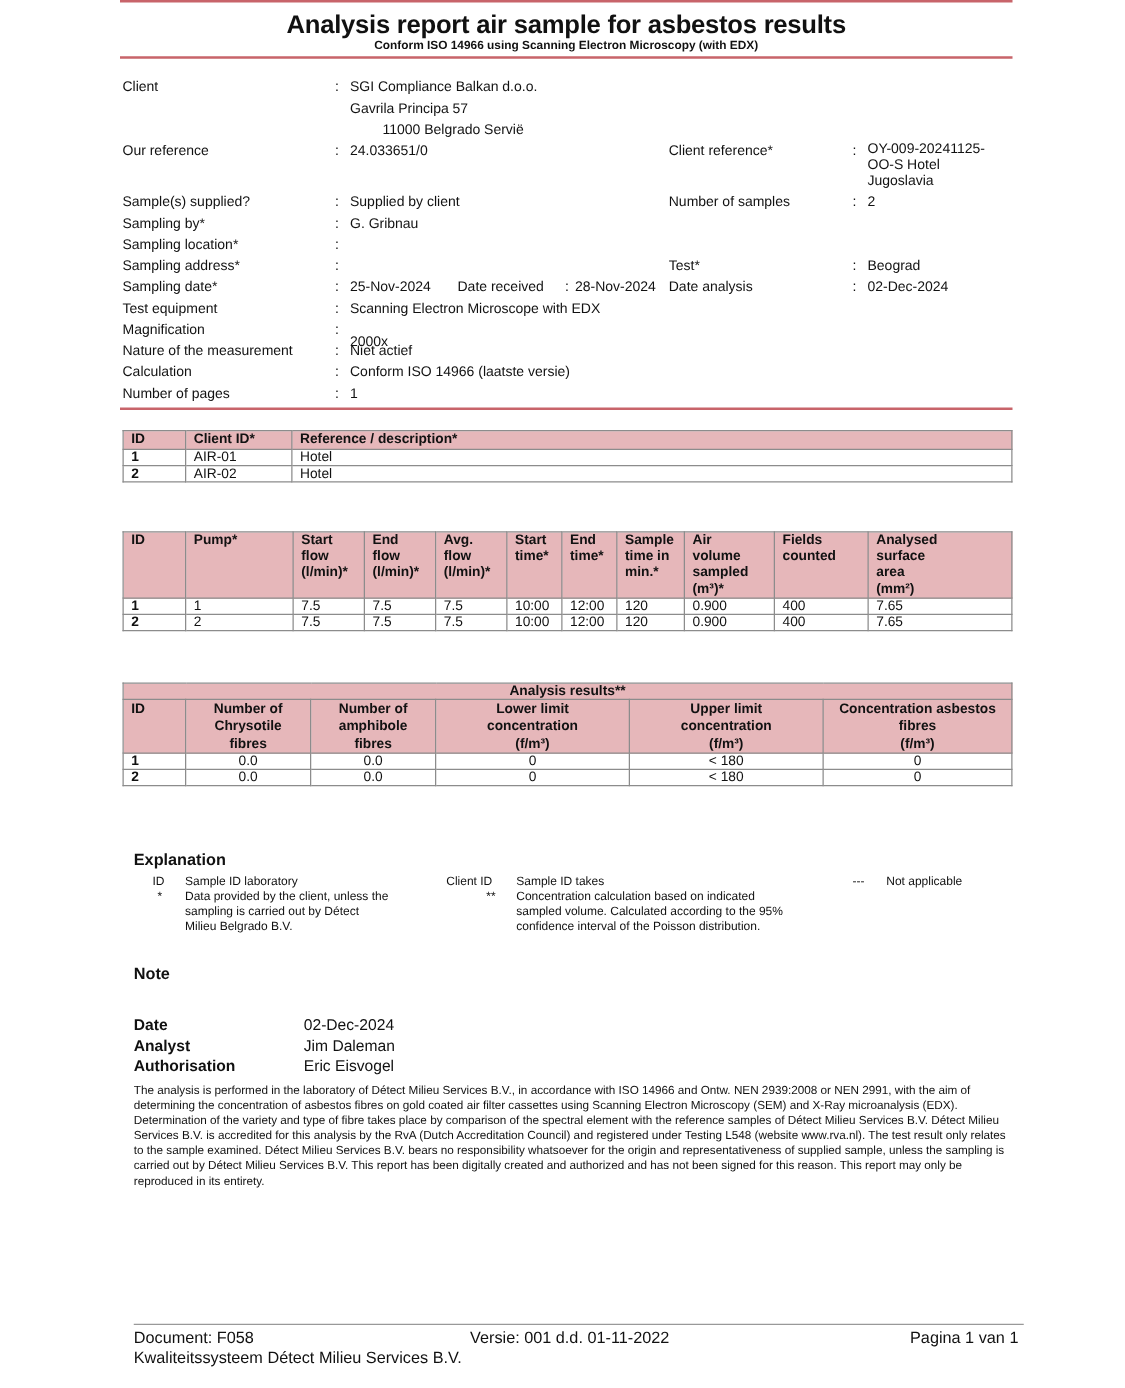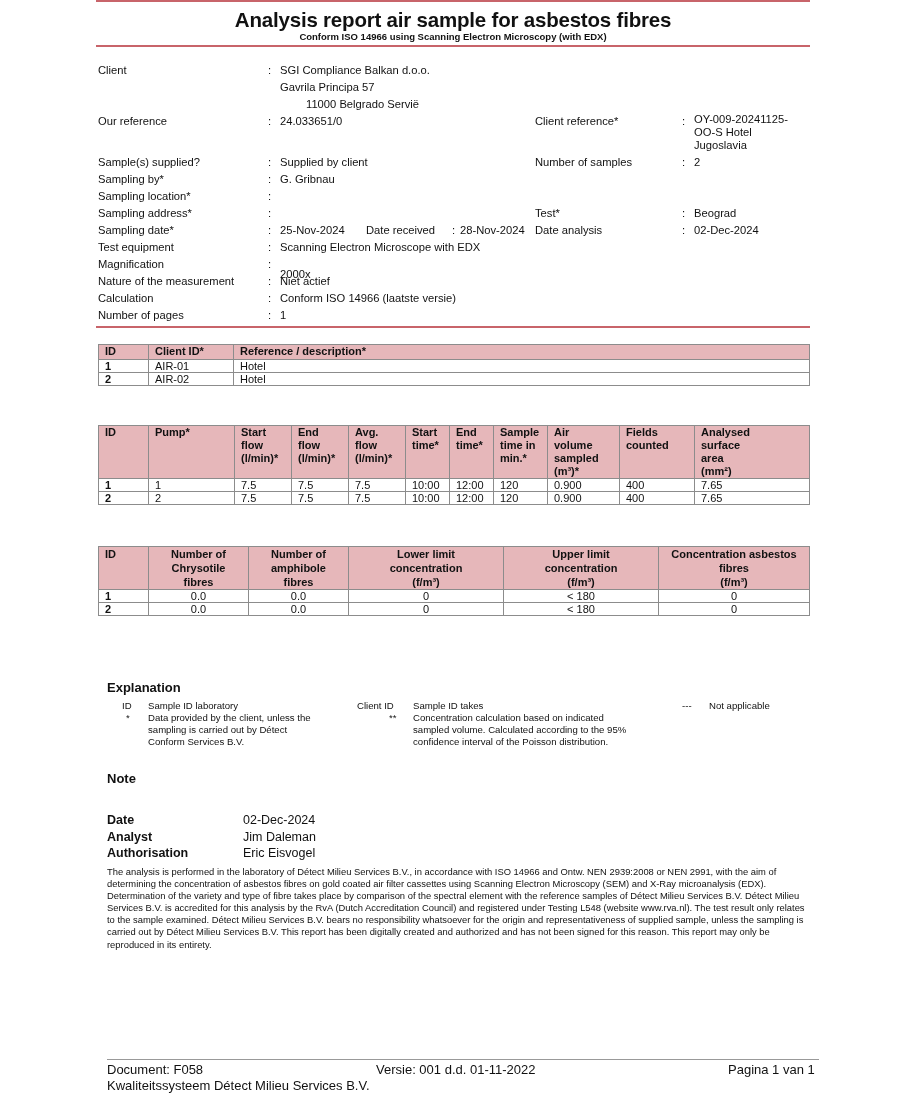--- a/index.html
+++ b/index.html
@@ -20,21 +20,21 @@
   h3 { position:absolute; margin:0; font-size:13px; font-weight:bold; }
   .exp { position:absolute; font-size:9.6px; line-height:12px; }
   .sig { position:absolute; font-size:12.5px; line-height:16.5px; }
   .para { position:absolute; left:107px; width:700px; top:866px; font-size:9.4px; line-height:12.1px; }
   .footer { position:absolute; font-size:13px; }
 </style>
 </head>
 <body>
 
 <div class="rule" style="top:0px;"></div>
-<div class="title">Analysis report air sample for asbestos fibres</div>
+<div class="title">Analysis report air sample for asbestos results</div>
 <div class="subtitle">Conform ISO 14966 using Scanning Electron Microscopy (with EDX)</div>
 <div class="rule" style="top:45px;"></div>
 
 <div class="info" style="left:98px; top:62px; width:712px; height:265px;">
 
   <span class="lbl" style="left:0; top:0;">Client</span>
   <span class="lbl" style="left:170px; top:0;">:</span>
   <span class="lbl" style="left:182px; top:0;">SGI Compliance Balkan d.o.o.</span>
   <span class="lbl" style="left:182px; top:17px;">Gavrila Principa 57</span>
   <span class="lbl" style="left:182px; top:34px;margin-left:26px;">11000 Belgrado Servië</span>
@@ -193,20 +193,23 @@
 <table style="left:98px; top:546px; width:712px;">
   <colgroup>
     <col style="width:50px">
       <col style="width:100px">
       <col style="width:100px">
     <col style="width:155px">
       <col style="width:155px">
       <col>
   </colgroup>
   <thead>
+    <tr>
+        <th colspan="6" class="c">Analysis results**</th>
+      </tr>
     <tr id="results-head">
         <th style="line-height: 14px;">ID</th>
         <th class="c" style="line-height: 14px;">Number of<br>Chrysotile<br>fibres</th>
         <th class="c" style="line-height: 14px;">Number of<br>amphibole<br>fibres</th>
         <th class="c" style="line-height: 14px;">Lower limit<br>concentration<br>(f/m³)</th>
         <th class="c" style="line-height: 14px;">Upper limit<br>concentration<br>(f/m³)</th>
         <th class="c" style="line-height: 14px;">Concentration asbestos<br>fibres<br>(f/m³)</th>
       </tr>
   </thead>
   <tbody id="results-body">
@@ -229,21 +232,21 @@
     </tbody>
 </table>
 
 <h3 style="left:107px; top:680px;">Explanation</h3>
 <div class="exp" style="left:122px; top:700px;">ID</div>
 <div class="exp" style="left:148px; top:700px;">Sample ID laboratory</div>
 <div class="exp" style="left:126px; top:712px;">*</div>
 <div class="exp" style="left:148px; top:712px;">
   <div>Data provided by the client, unless the</div>
   <div>sampling is carried out by Détect</div>
-  <div>Conform Services B.V.</div>
+  <div>Milieu Belgrado B.V.</div>
 </div>
 <div class="exp" style="left:357px; top:700px;">Client ID</div>
 <div class="exp" style="left:413px; top:700px;">Sample ID takes</div>
 <div class="exp" style="left:389px; top:712px;">**</div>
 <div class="exp" style="left:413px; top:712px;">
   <div>Concentration calculation based on indicated</div>
   <div>sampled volume. Calculated according to the 95%</div>
   <div>confidence interval of the Poisson distribution.</div>
 </div>
 <div class="exp" style="left:682px; top:700px;">---</div>

